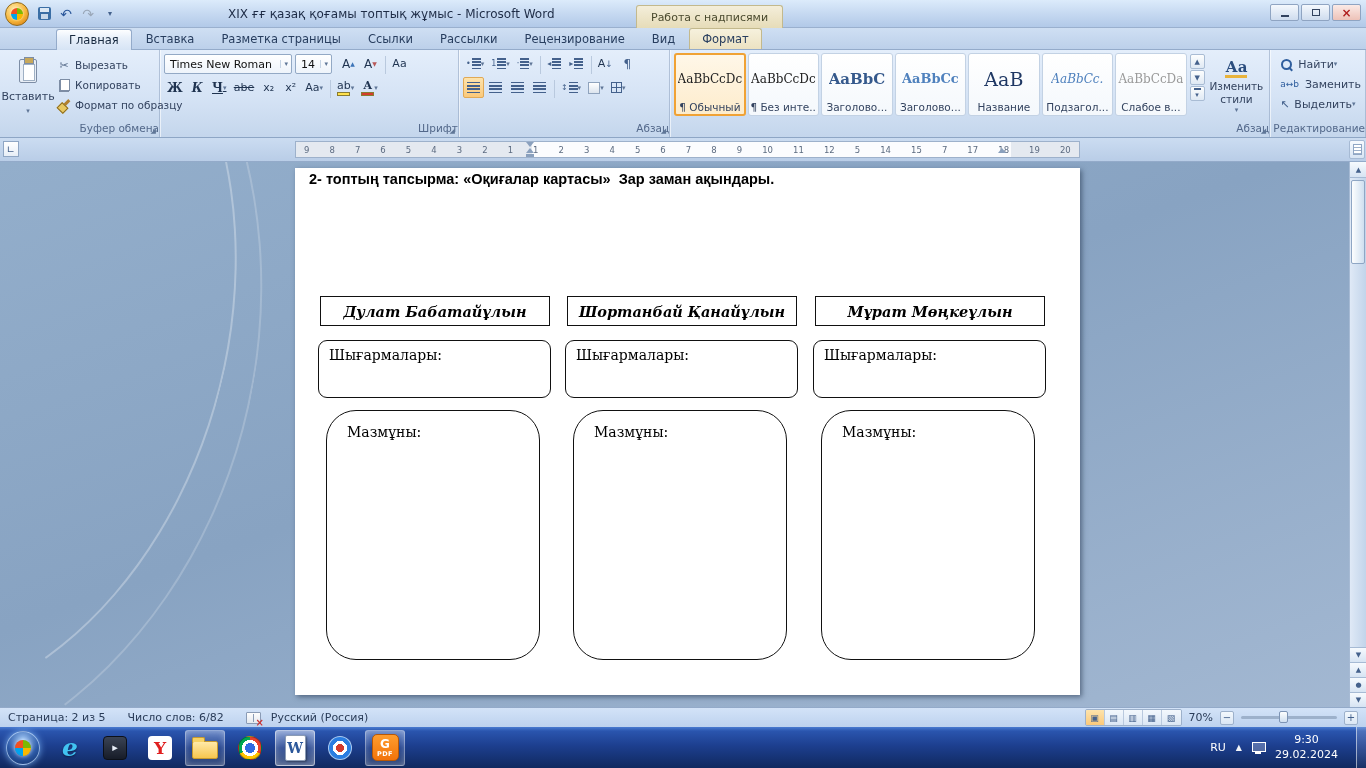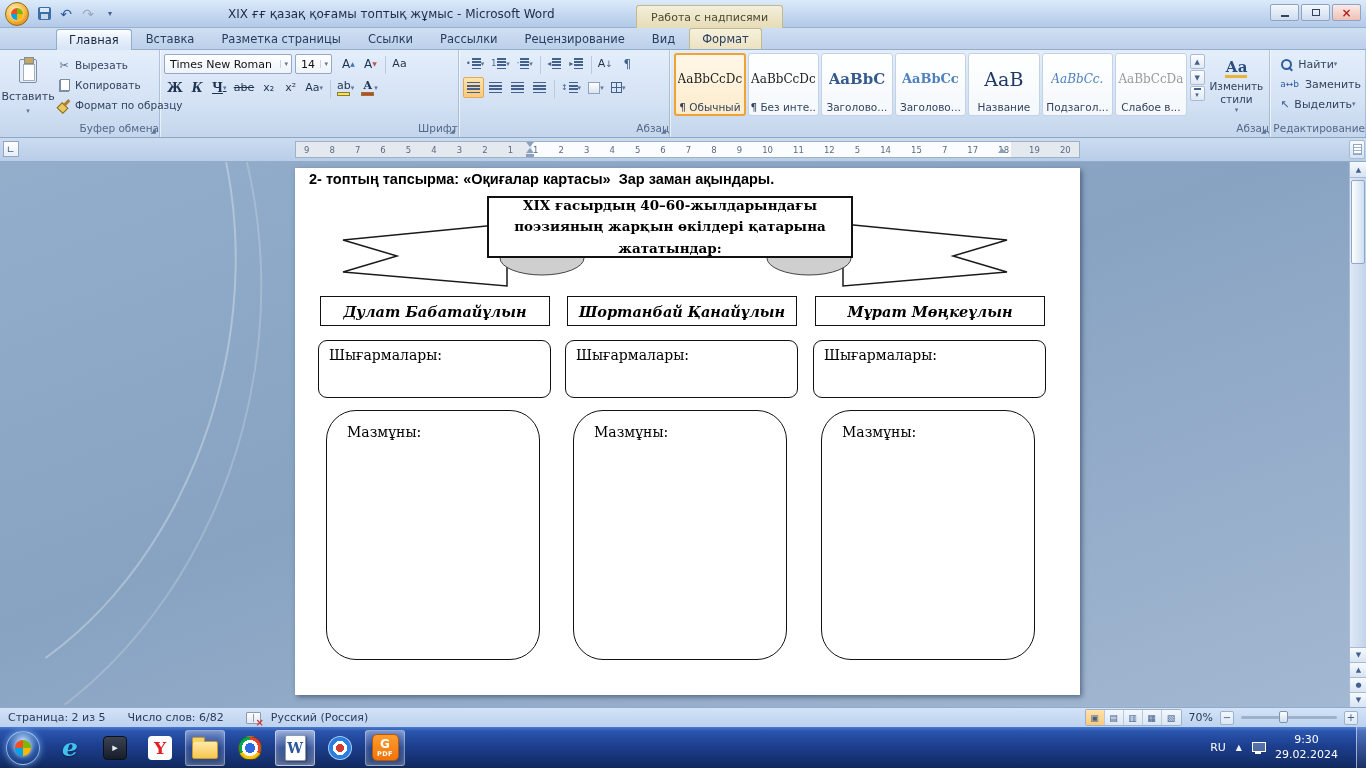--- a/index.html
+++ b/index.html
@@ -516,29 +516,20 @@
       </div>
   </div>
 
   <div class="docarea">
     <div class="sw sw1"></div>
     <div class="sw sw2"></div>
 
     <div class="page">
       <div class="heading">2- топтың тапсырма: «Оқиғалар картасы»  Зар заман ақындары.</div>
 
-      <div class="banner">
-        <svg width="676" height="96" viewBox="0 0 676 96">
-          <polygon class="tailpoly" points="170,30 6,46 60,62 6,78 170,92"></polygon>
-          <polygon class="tailpoly" points="506,30 670,46 616,62 670,78 506,92"></polygon>
-          <ellipse class="curl" cx="205" cy="64" rx="42" ry="17"></ellipse>
-          <ellipse class="curl" cx="472" cy="64" rx="42" ry="17"></ellipse>
-        </svg>
-        <div class="banner-box">XIX ғасырдың 40–60-жылдарындағы поэзияның жарқын өкілдері қатарына жататындар:</div>
-      </div>
 
       <div class="doccol c0">
         <div class="namebox">Дулат Бабатайұлын</div>
         <div class="worksbox"><span>Шығармалары:</span></div>
         <div class="contbox"><span>Мазмұны:</span></div>
       </div>
       <div class="doccol c1">
         <div class="namebox">Шортанбай Қанайұлын</div>
         <div class="worksbox"><span>Шығармалары:</span></div>
         <div class="contbox"><span>Мазмұны:</span></div>

